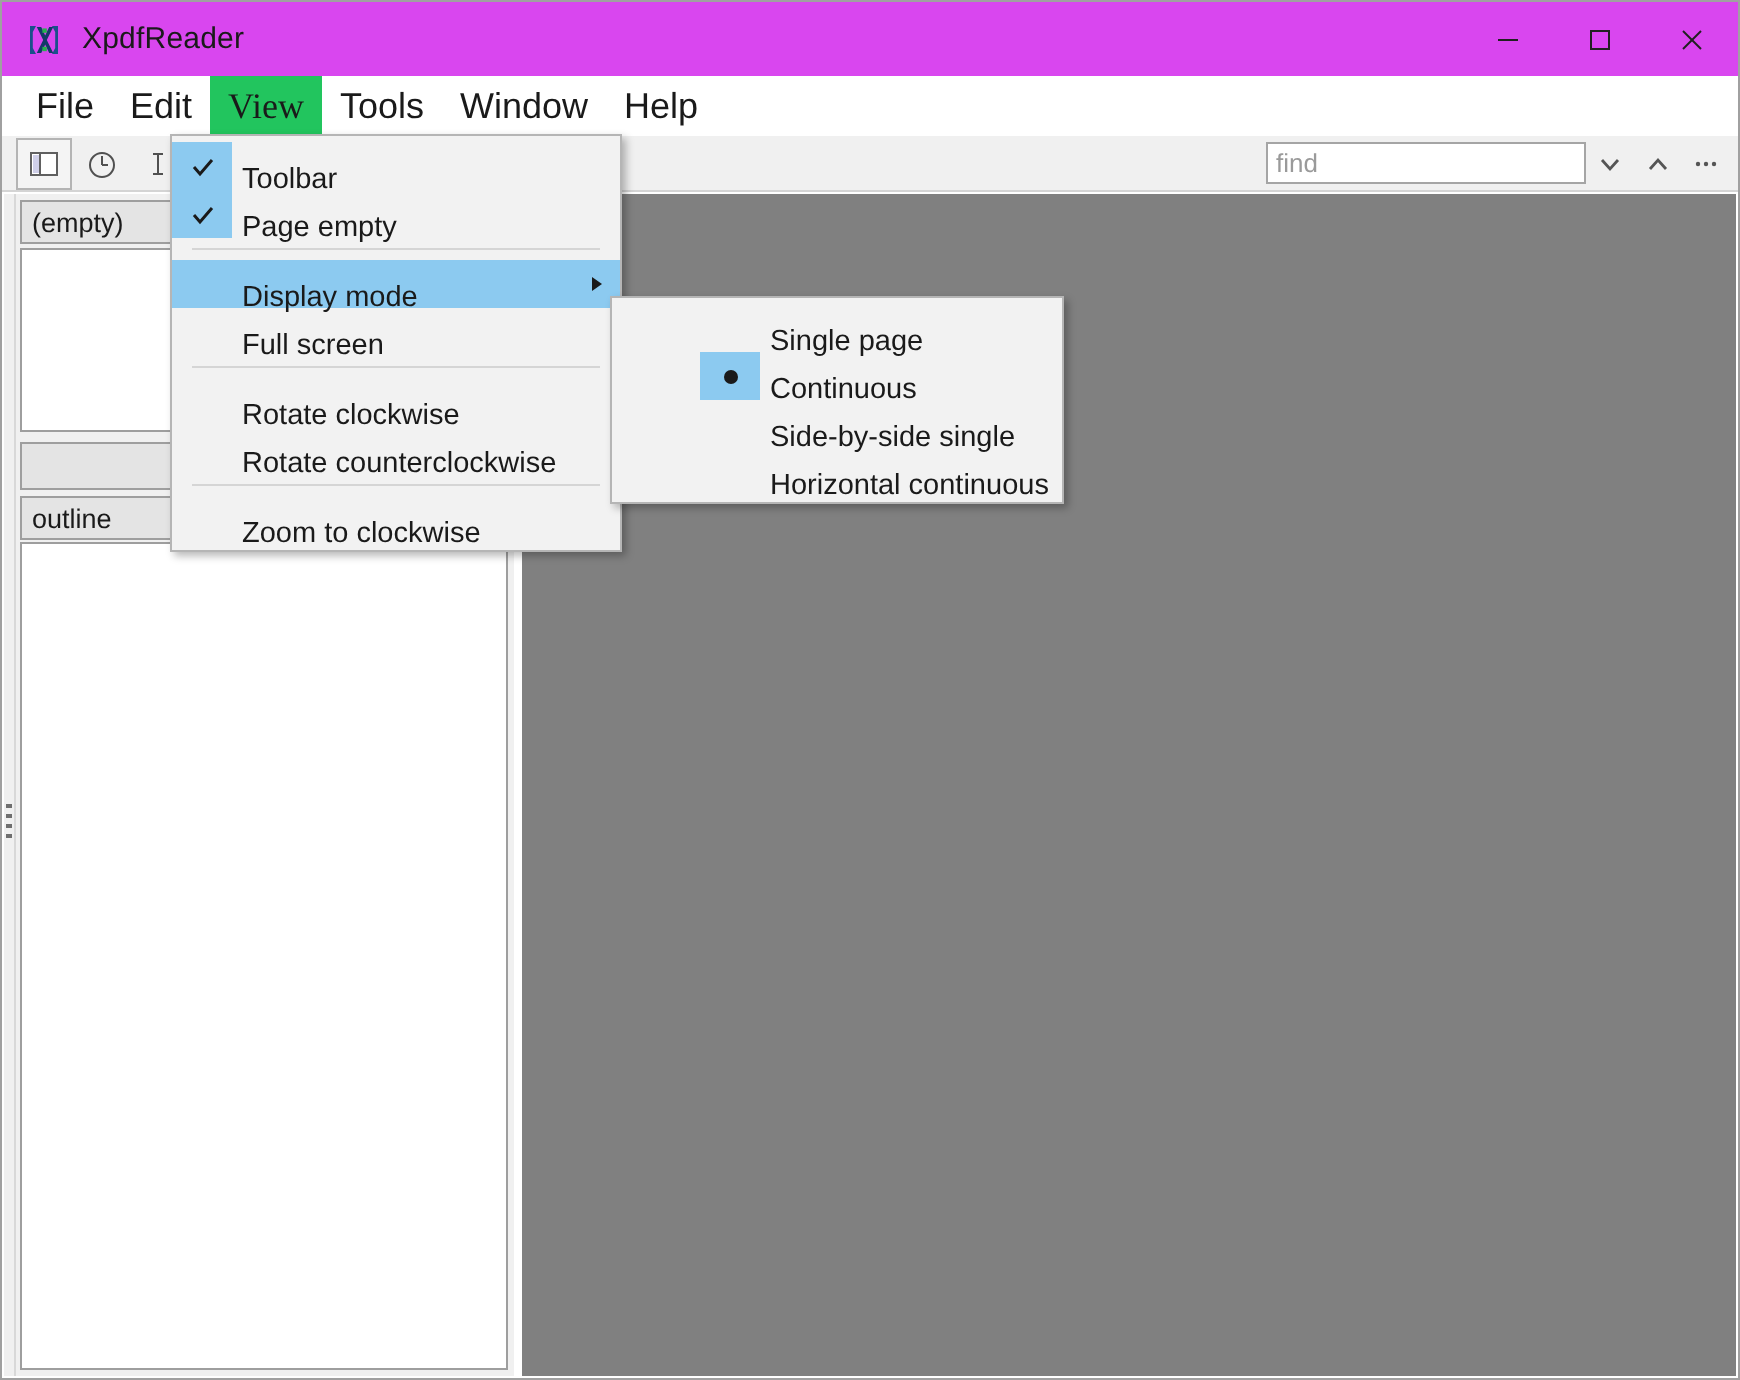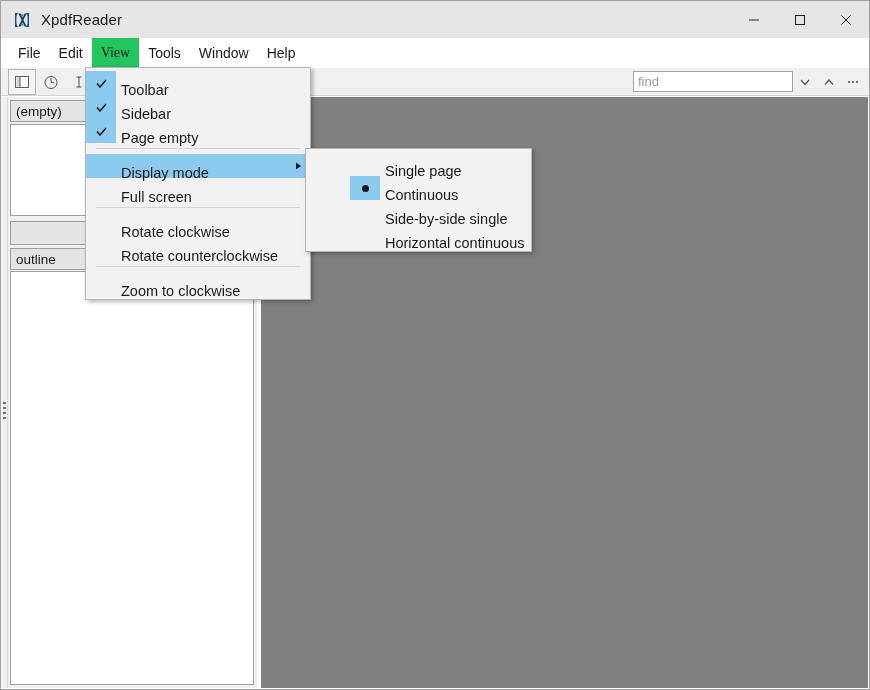--- a/index.html
+++ b/index.html
@@ -27,21 +27,21 @@
     box-sizing: border-box;
     background: #ffffff;
     overflow: hidden;
   }
 
   
   #title-bar {
     position: absolute;
     left: 0; top: 0;
     width: 868px; height: 37px;
-    background: #e5e5e5;
+    background: #d946ef;
     display: flex;
     align-items: center;
   }
   #app-icon {
     width: 18px; height: 18px;
     margin-left: 12px;
     position: relative;
     flex: none;
   }
   #title-text {
@@ -72,21 +72,21 @@
     background: #ffffff;
     display: flex;
     align-items: stretch;
     padding-left: 8px;
     box-sizing: border-box;
   }
   .menu-title {
     padding: 0 9px;
     display: flex;
     align-items: center;
-    font-size: 14px;
+    font-size: 18px;
     color: #1a1a1a;
     white-space: nowrap;
     text-align: center;
   }
   .menu-title.active {
     background: #22c55e;
     font-family: Liberation Serif, serif;
   }
 
   
@@ -495,28 +495,20 @@
 
     <div class="menu-item">
       <span class="mi-mark marked">
         <svg width="13" height="13" viewBox="0 0 13 13">
           <polyline points="2,6.5 5,10 11,3" fill="none" stroke="#1a1a1a" stroke-width="1.5"></polyline>
         </svg>
       </span>
       <span class="mi-label">Toolbar</span>
     </div>
 
-    <div class="menu-item">
-      <span class="mi-mark marked">
-        <svg width="13" height="13" viewBox="0 0 13 13">
-          <polyline points="2,6.5 5,10 11,3" fill="none" stroke="#1a1a1a" stroke-width="1.5"></polyline>
-        </svg>
-      </span>
-      <span class="mi-label">Sidebar</span>
-    </div>
 
     <div class="menu-item">
       <span class="mi-mark marked">
         <svg width="13" height="13" viewBox="0 0 13 13">
           <polyline points="2,6.5 5,10 11,3" fill="none" stroke="#1a1a1a" stroke-width="1.5"></polyline>
         </svg>
       </span>
       <span class="mi-label">Page empty</span>
     </div>
 

